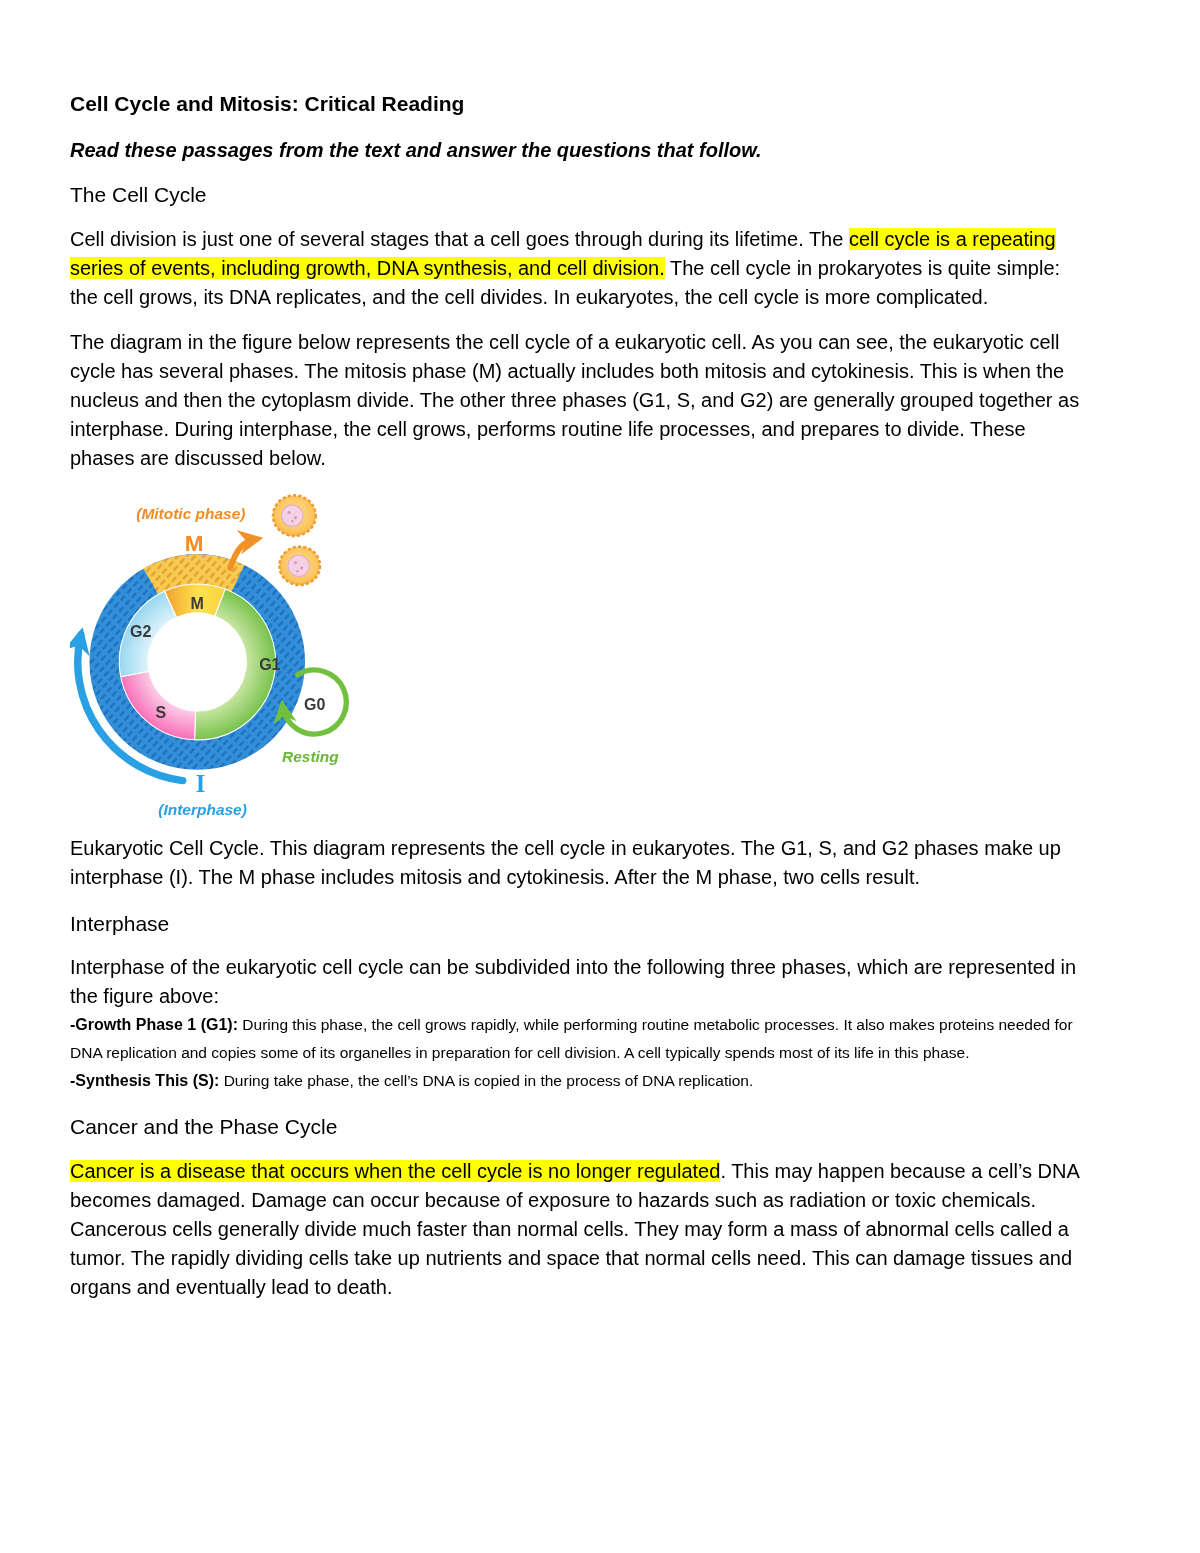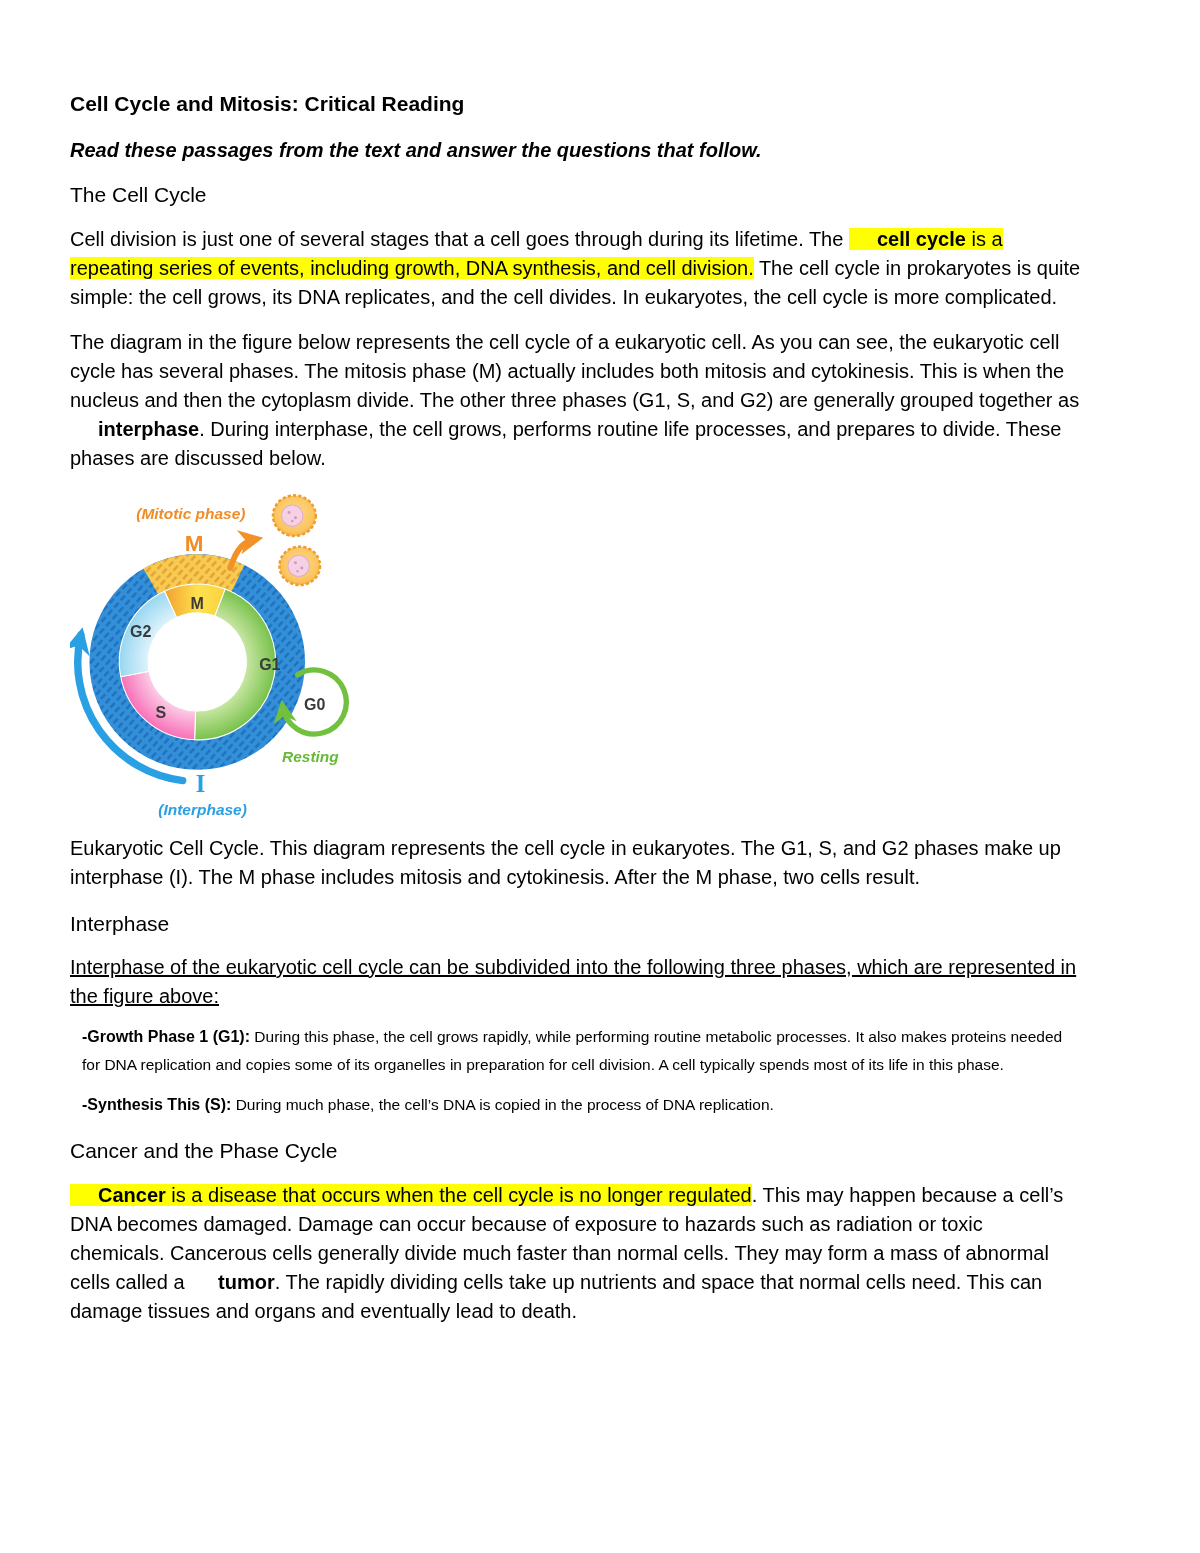--- a/index.html
+++ b/index.html
@@ -5,24 +5,24 @@
   html,body{margin:0;padding:0;}
   body{
     width:1200px;height:1553px;background:#ffffff;overflow:hidden;
     font-family:"Liberation Sans",sans-serif;color:#000;
   }
   .doc{padding:90px 118px 0 70px;width:1012px;}
   .doc-title{font-size:21px;font-weight:700;margin:0 0 20px 0;line-height:1.3;}
   .doc-subtitle{font-size:20px;font-weight:700;font-style:italic;margin:14px 0 18px 0;line-height:1.3;}
   h2{font-size:21px;font-weight:400;margin:18px 0 16px 0;line-height:1.3;}
   p{font-size:20px;line-height:1.45;margin:0 0 16px 0;}
-  .b{font-weight:700;padding-left:28px;}
+  .b{font-weight:400;}
   .hl{background:var(--highlight,#ffff00);}
-  .intro{margin-bottom:0;text-decoration:underline;}
-  .phase-line{font-size:15.5px;line-height:1.78;margin:12px;}
+  .intro{margin-bottom:0;}
+  .phase-line{font-size:15.5px;line-height:1.78;margin:0;}
   .phase-label{font-weight:700;font-size:16px;}
   figure{margin:10px 0 8px 0;padding:0;}
   svg text{font-family:"Liberation Sans",sans-serif;}
   .seg-label{font-size:15px;font-weight:600;fill:#3a3a3a;}
   .lbl-orange{fill:var(--orange-label,#f18c26);}
   .lbl-green{fill:var(--green-label,#69b83a);}
   .lbl-blue{fill:var(--blue-label,#2aa0e4);}
   .script-label{font-size:14.5px;font-weight:700;font-style:italic;}
   .big-letter{font-size:21px;font-weight:700;}
   .i-letter{font-family:"Liberation Serif",serif;font-size:23px;font-weight:700;}
@@ -130,19 +130,19 @@
     </svg>
   </figure>
 
   <p>Eukaryotic Cell Cycle. This diagram represents the cell cycle in eukaryotes. The G1, S, and G2 phases make up interphase (I). The M phase includes mitosis and cytokinesis. After the M phase, two cells result.</p>
 
   <h2>Interphase</h2>
   <p class="intro">Interphase of the eukaryotic cell cycle can be subdivided into the following three phases, which are represented in the figure above:</p>
 
   <div>
     <p class="phase-line"><span class="phase-label">-Growth Phase 1 (G1):</span><span> During this phase, the cell grows rapidly, while performing routine metabolic processes. It also makes proteins needed for DNA replication and copies some of its organelles in preparation for cell division. A cell typically spends most of its life in this phase.</span></p>
-    <p class="phase-line"><span class="phase-label">-Synthesis This (S):</span><span> During much phase, the cell’s DNA is copied in the process of DNA replication.</span></p>
+    <p class="phase-line"><span class="phase-label">-Synthesis This (S):</span><span> During take phase, the cell’s DNA is copied in the process of DNA replication.</span></p>
   </div>
 
   <h2>Cancer and the Phase Cycle</h2>
   <p><span class="b hl">Cancer</span><span class="hl"> is a disease that occurs when the cell cycle is no longer regulated</span><span>. This may happen because a cell’s DNA becomes damaged. Damage can occur because of exposure to hazards such as radiation or toxic chemicals. Cancerous cells generally divide much faster than normal cells. They may form a mass of abnormal cells called a </span><span class="b">tumor</span><span>. The rapidly dividing cells take up nutrients and space that normal cells need. This can damage tissues and organs and eventually lead to death.</span></p>
 
 </div>
 
 </body></html>

